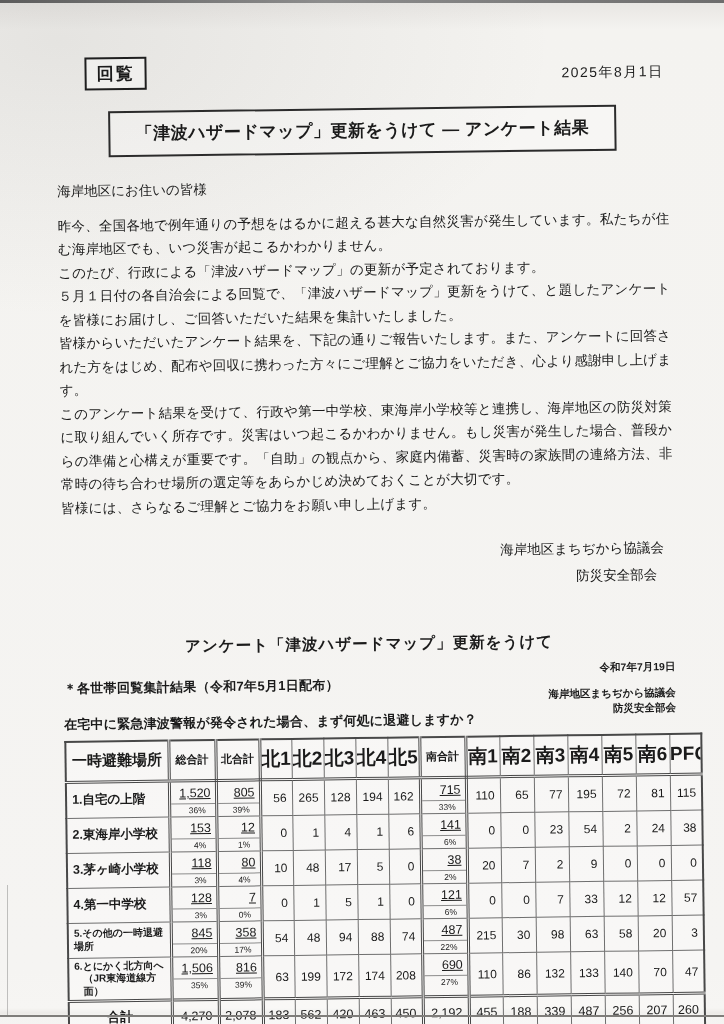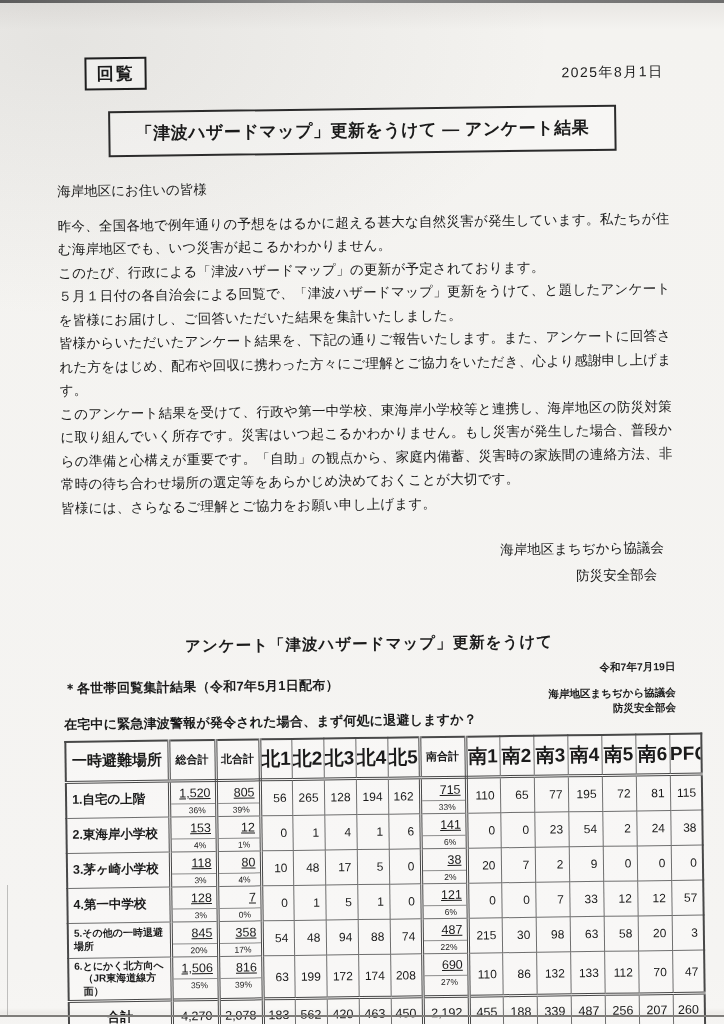--- a/index.html
+++ b/index.html
@@ -317,21 +317,21 @@
             <td class="c-num">174</td>
             <td class="c-num">208</td>
             <td class="c-sum stack">
               <div class="tv">690</div>
               <div class="tp">27%</div>
             </td>
             <td class="c-num">110</td>
             <td class="c-num">86</td>
             <td class="c-num">132</td>
             <td class="c-num">133</td>
-            <td class="c-num">112</td>
+            <td class="c-num">140</td>
             <td class="c-num">70</td>
             <td class="c-num">47</td>
           </tr>
           <tr class="total-row">
             <td class="t-label c-label">合計</td>
             <td class="c-sum tnum">4,270</td>
             <td class="c-sum tnum">2,078</td>
             <td class="c-num">183</td>
             <td class="c-num">562</td>
             <td class="c-num">420</td>

